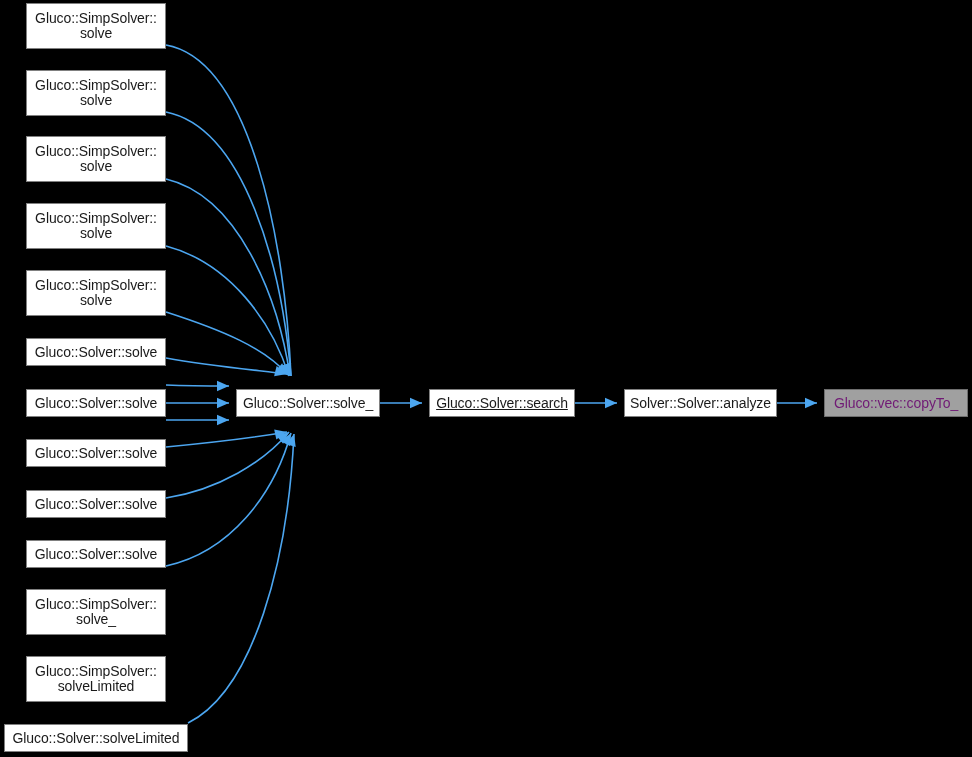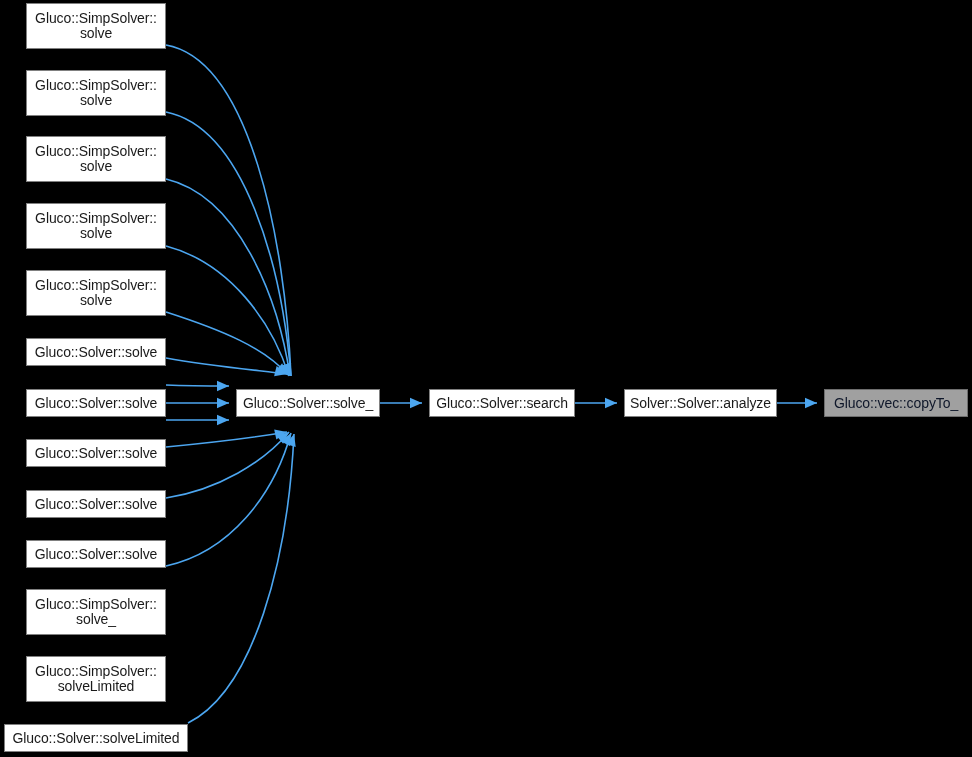--- a/index.html
+++ b/index.html
@@ -36,21 +36,21 @@
     display: flex;
     align-items: center;
     justify-content: center;
     white-space: pre-line;
     letter-spacing: -0.1px;
     z-index: 3;
   }
   .node.current {
     background: #a0a0a0;
     border: 1px solid #6e6e6e;
-    color: #0f172a;
+    color: #701a75;
   }
   .node-label {
     display: block;
     width: 100%;
     white-space: pre-line;
   }
 </style>
 </head>
 <body>
 
@@ -103,16 +103,16 @@
     <div class="node" style="left: 26px; top: 389px; width: 140px; height: 28px;"><span class="node-label">Gluco::Solver::solve</span></div>
     <div class="node" style="left: 26px; top: 439px; width: 140px; height: 28px;"><span class="node-label">Gluco::Solver::solve</span></div>
     <div class="node" style="left: 26px; top: 490px; width: 140px; height: 28px;"><span class="node-label">Gluco::Solver::solve</span></div>
     <div class="node" style="left: 26px; top: 540px; width: 140px; height: 28px;"><span class="node-label">Gluco::Solver::solve</span></div>
     <div class="node" style="left: 26px; top: 589px; width: 140px; height: 46px;"><span class="node-label">Gluco::SimpSolver::
 solve_</span></div>
     <div class="node" style="left: 26px; top: 656px; width: 140px; height: 46px;"><span class="node-label">Gluco::SimpSolver::
 solveLimited</span></div>
     <div class="node" style="left: 236px; top: 389px; width: 144px; height: 28px;"><span class="node-label">Gluco::Solver::solve_</span></div>
     <div class="node" style="left: 4px; top: 724px; width: 184px; height: 28px;"><span class="node-label">Gluco::Solver::solveLimited</span></div>
-    <div class="node" style="left: 429px; top: 389px; width: 146px; height: 28px;"><span class="node-label">Gluco::Solver::search</span></div>
+    <div class="node" style="left: 429px; top: 389px; width: 146px; height: 28px; text-decoration: underline;"><span class="node-label">Gluco::Solver::search</span></div>
     <div class="node" style="left: 624px; top: 389px; width: 153px; height: 28px;"><span class="node-label">Solver::Solver::analyze</span></div>
     <div class="node current" style="left: 824px; top: 389px; width: 144px; height: 28px;"><span class="node-label">Gluco::vec::copyTo_</span></div>
   </div>
 
 </body></html>

